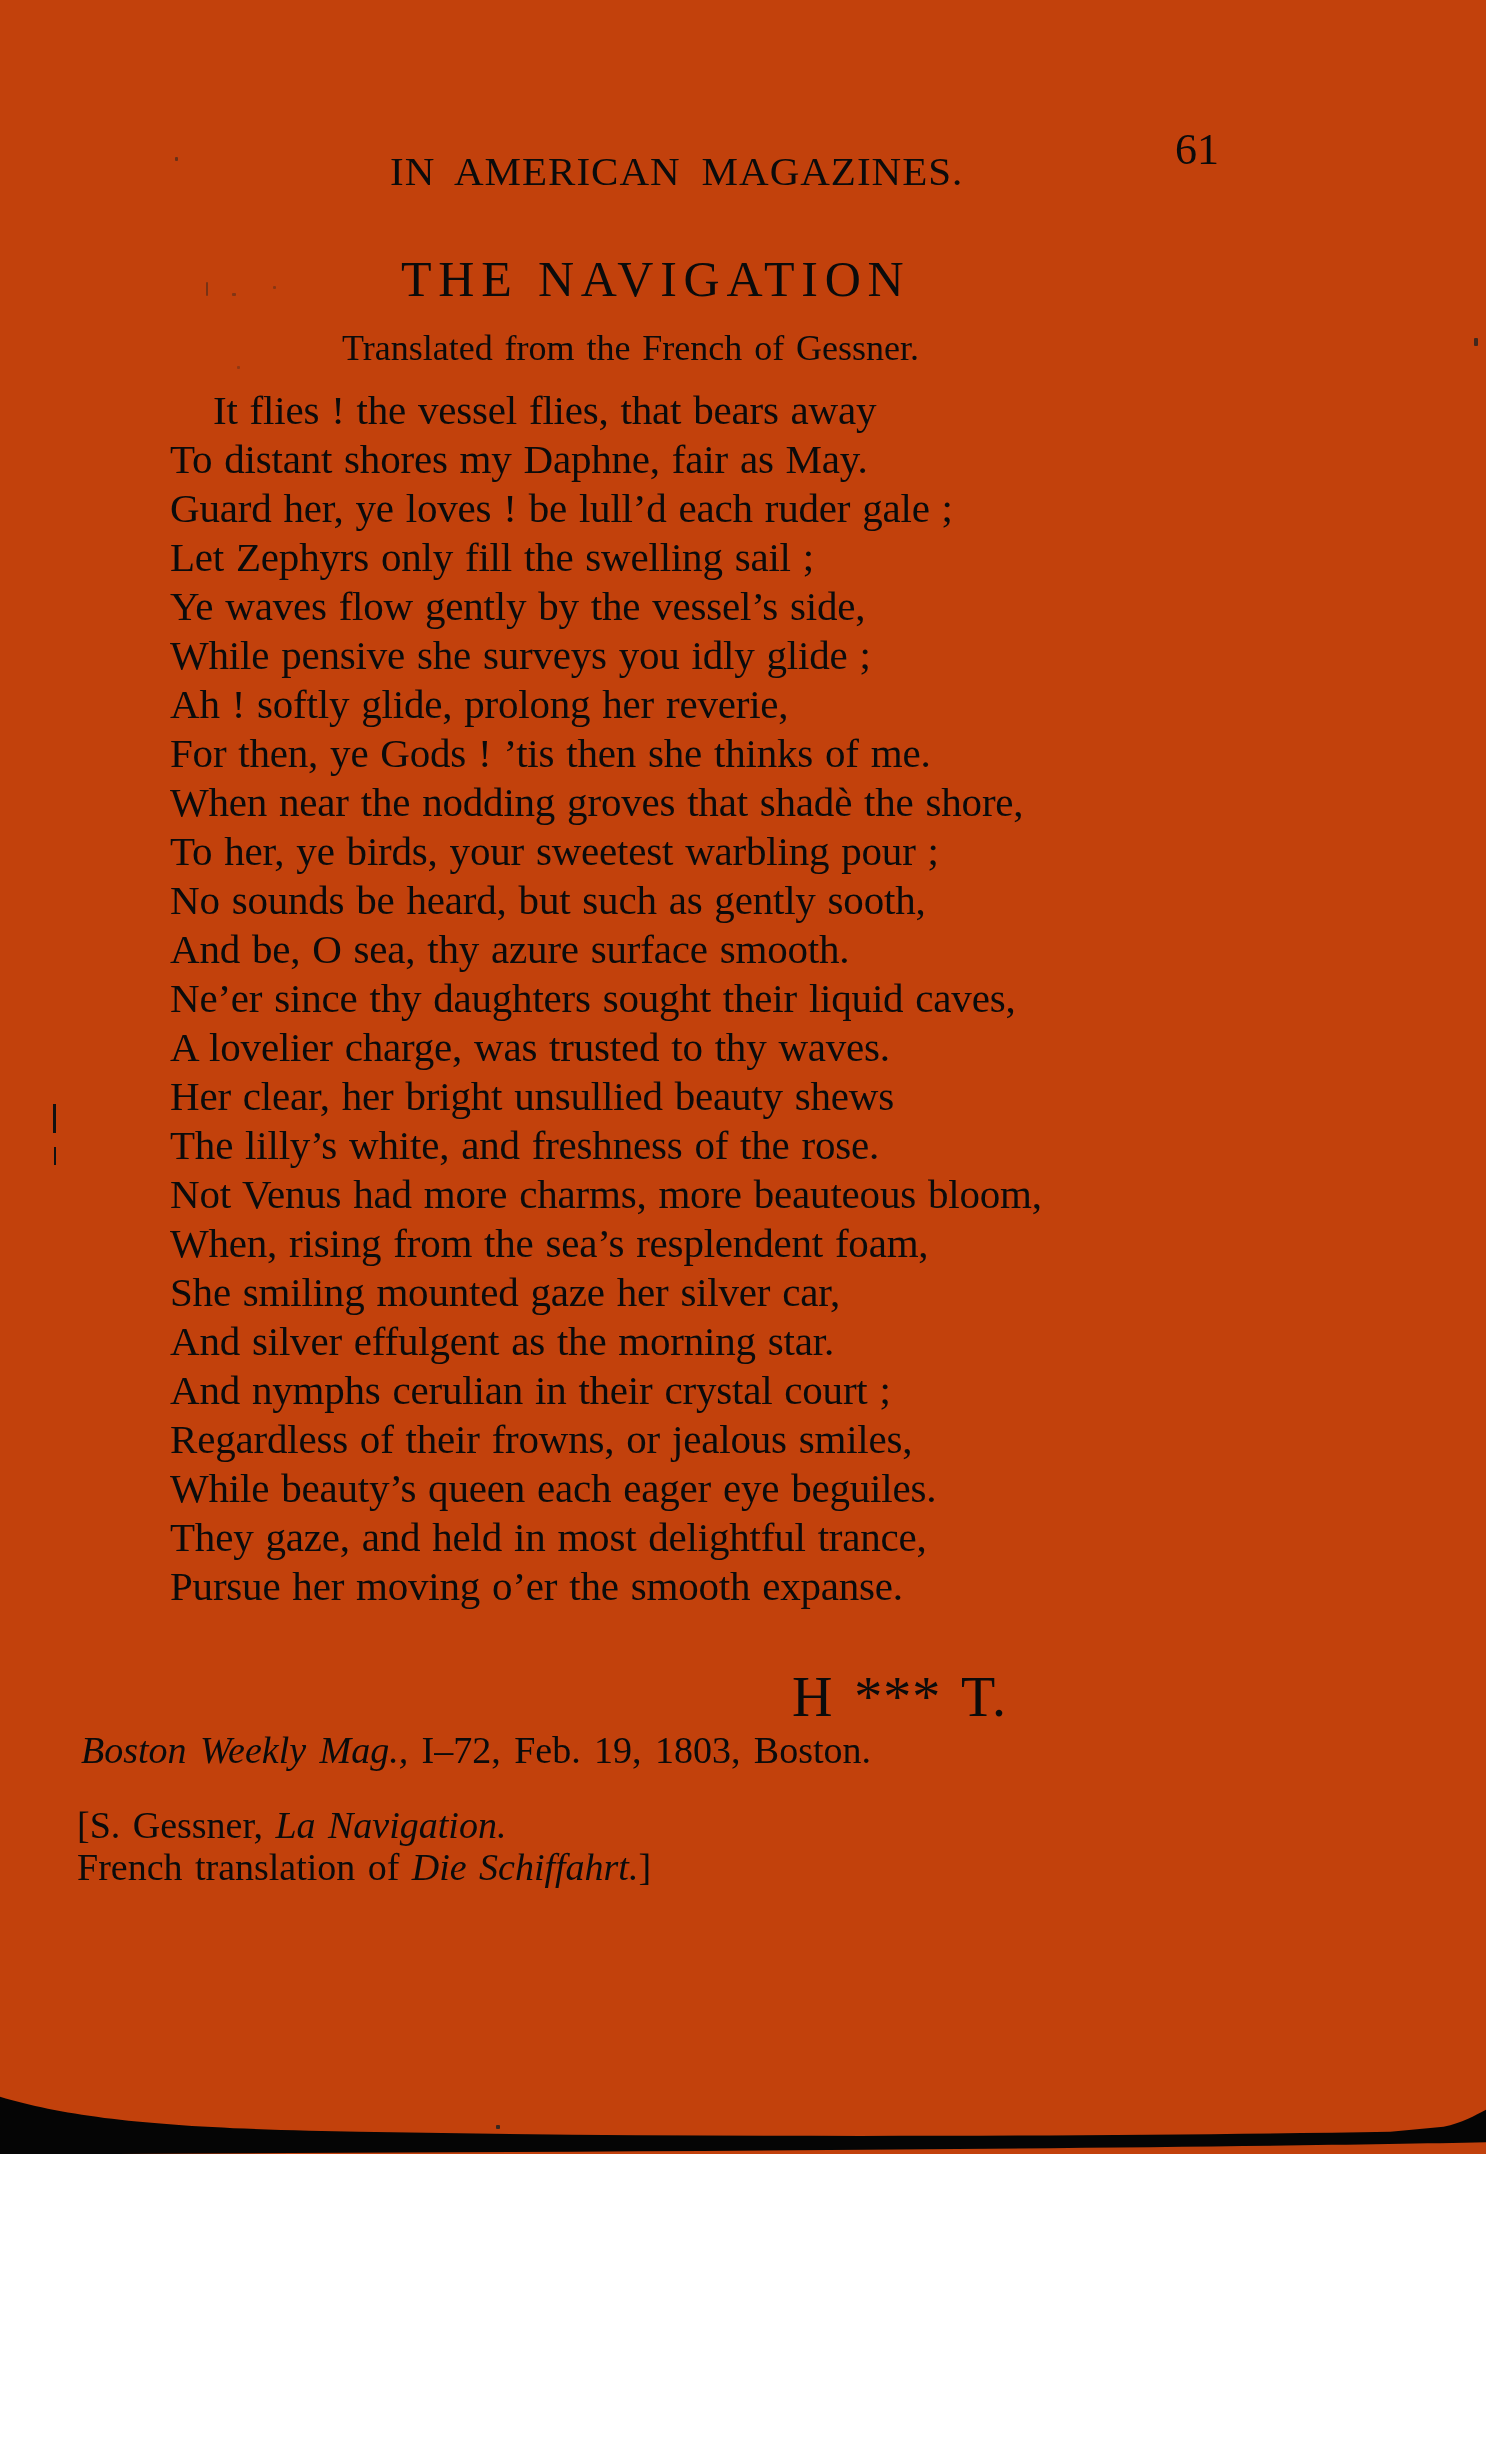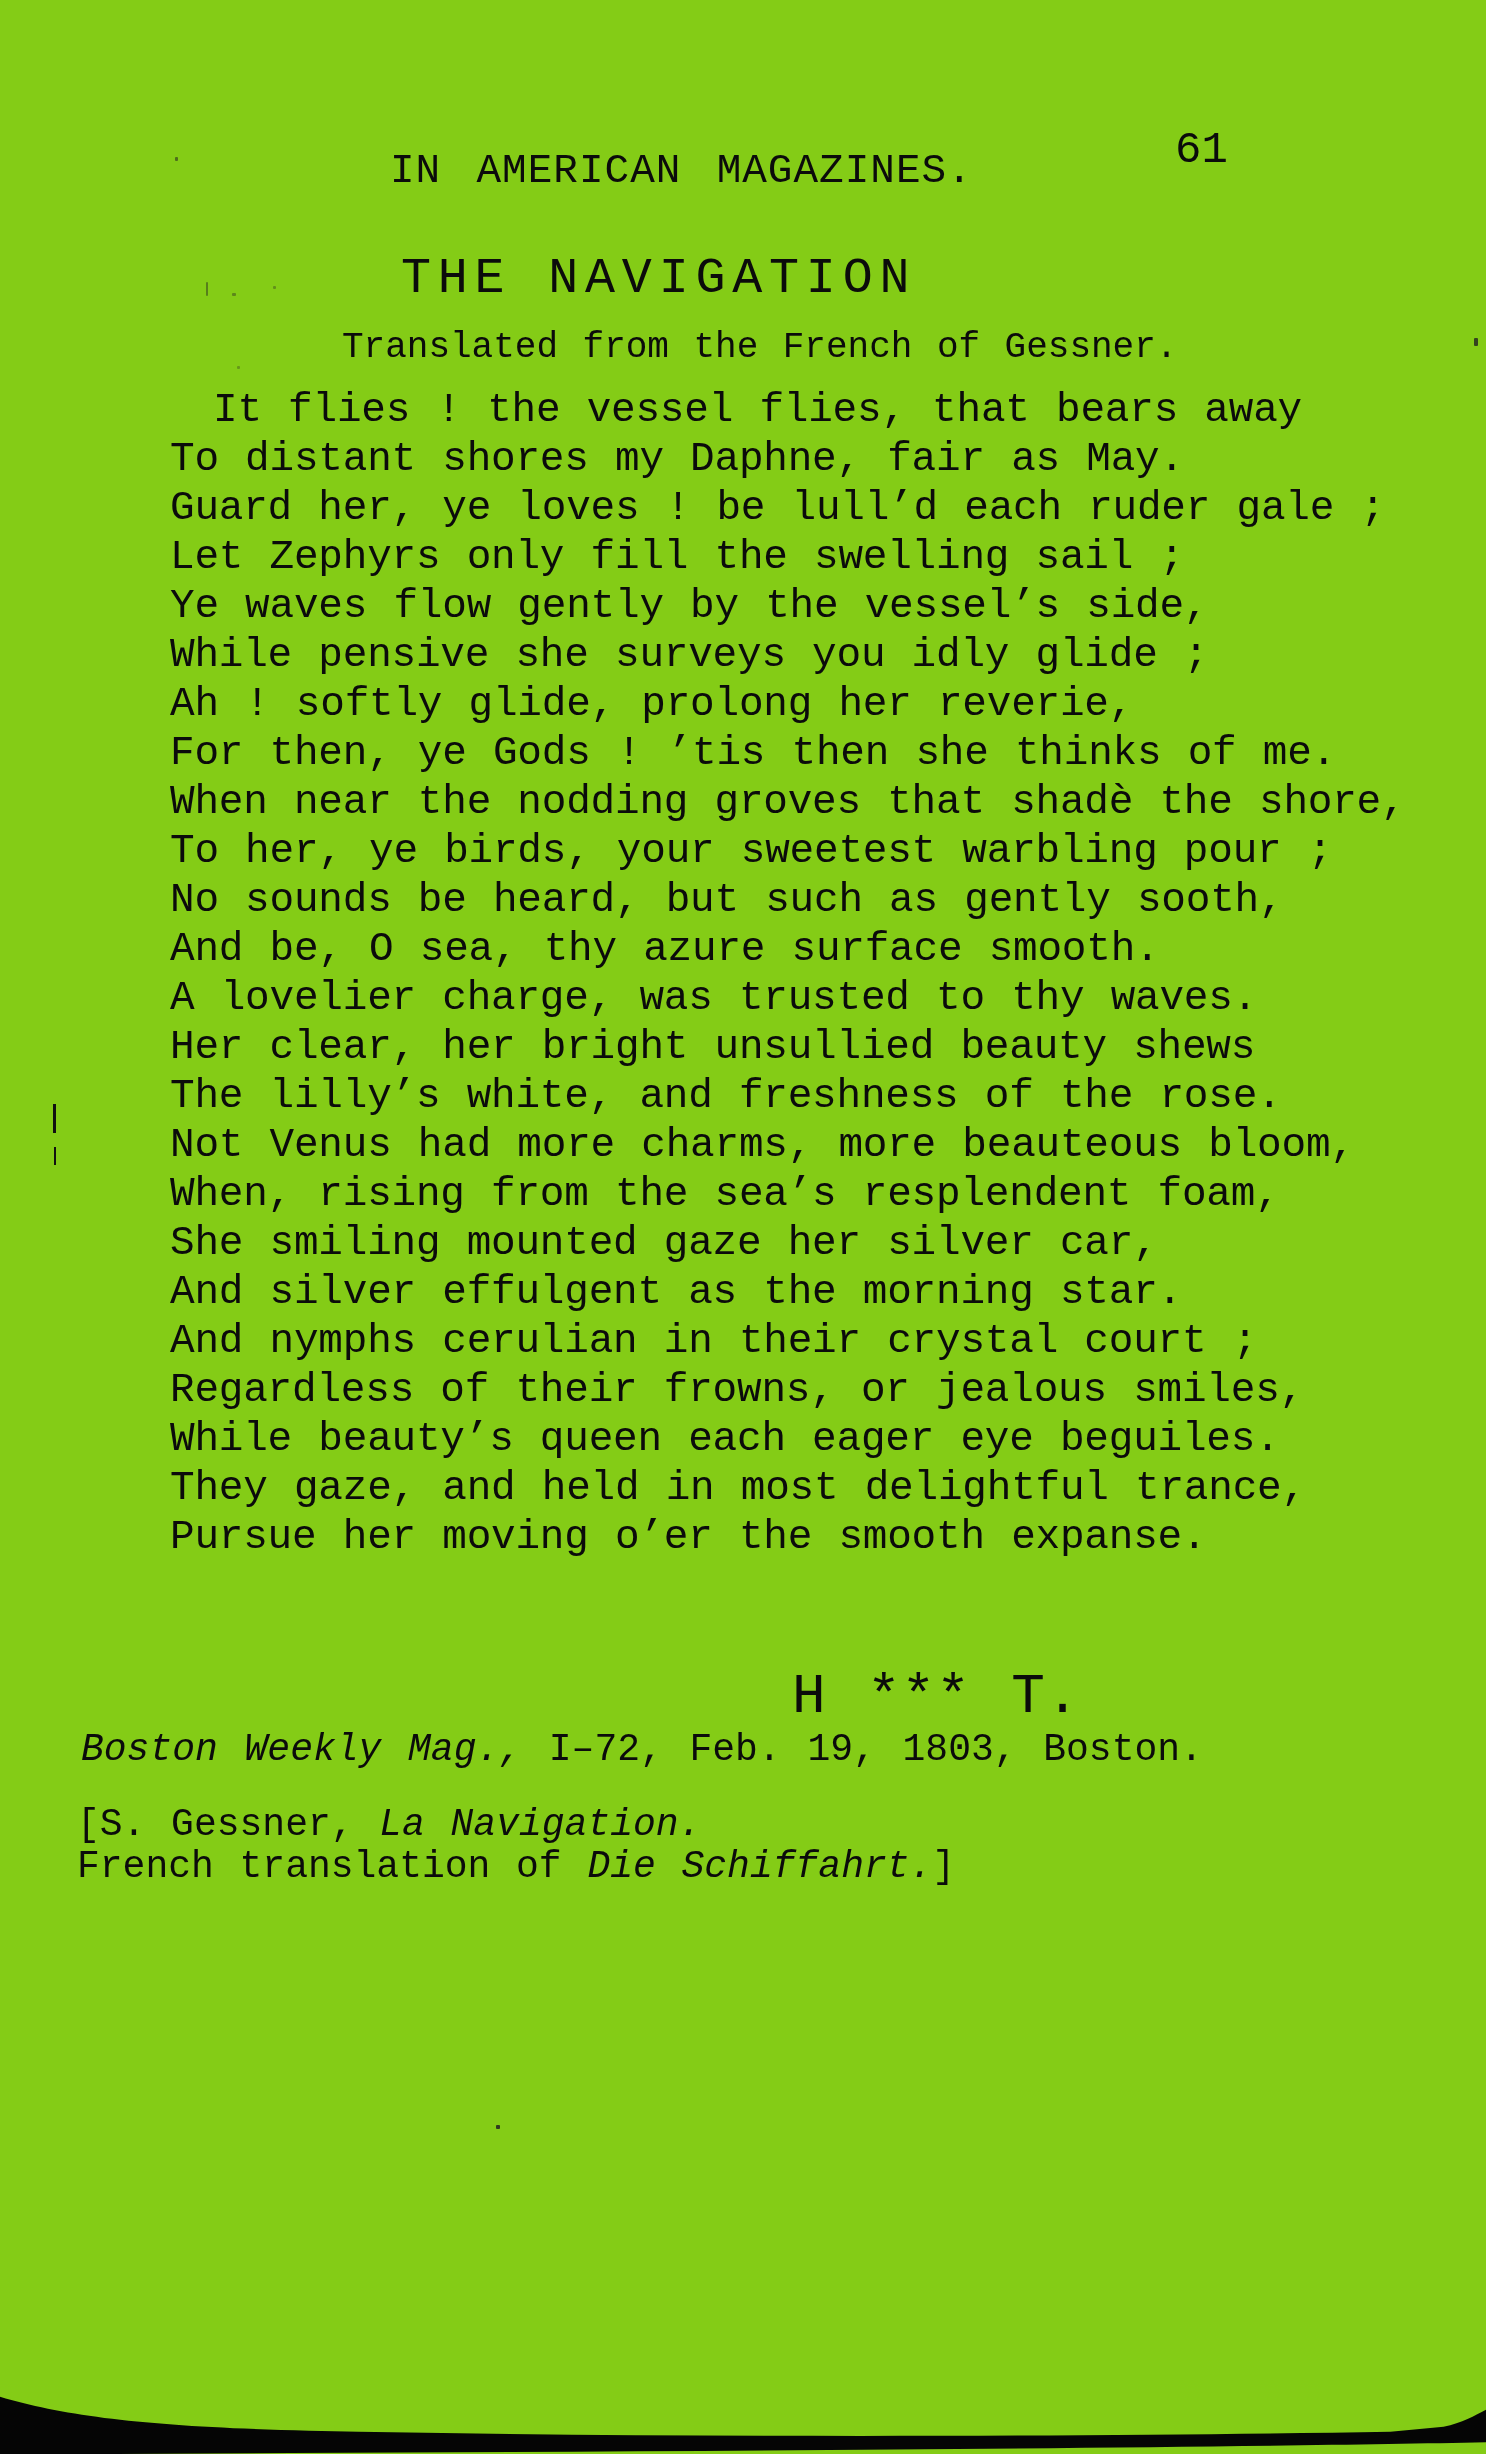--- a/index.html
+++ b/index.html
@@ -1,21 +1,21 @@
 <!DOCTYPE html>
 <html><head>
 <meta charset="utf-8">
 <style>
   html,body{margin:0;padding:0;background:#ffffff;}
   .page{
     position:relative;
-    width:1487px;height:2454px;
-    background:#84cc16;
+    width:1487px;height:2154px;
+    background:#c2410c;
     color:#0b0b0b;
-    font-family:Liberation Mono, monospace;
+    font-family:Liberation Serif, serif;
     overflow:hidden;
   }
   .abs{position:absolute;white-space:nowrap;}
   .running-header{
     top:151px;left:390px;
     font-size:41px;line-height:1;
     letter-spacing:1px;word-spacing:9.7px;
   }
   .page-number{
     top:128px;left:1175px;
@@ -90,20 +90,21 @@
       <div class="poem-line">Guard her, ye loves ! be lull’d each ruder gale ;</div>
       <div class="poem-line">Let Zephyrs only fill the swelling sail ;</div>
       <div class="poem-line">Ye waves flow gently by the vessel’s side,</div>
       <div class="poem-line">While pensive she surveys you idly glide ;</div>
       <div class="poem-line">Ah ! softly glide, prolong her reverie,</div>
       <div class="poem-line">For then, ye Gods ! ’tis then she thinks of me.</div>
       <div class="poem-line">When near the nodding groves that shadè the shore,</div>
       <div class="poem-line">To her, ye birds, your sweetest warbling pour ;</div>
       <div class="poem-line">No sounds be heard, but such as gently sooth,</div>
       <div class="poem-line">And be, O sea, thy azure surface smooth.</div>
+      <div class="poem-line">Ne’er since thy daughters sought their liquid caves,</div>
       <div class="poem-line">A lovelier charge, was trusted to thy waves.</div>
       <div class="poem-line">Her clear, her bright unsullied beauty shews</div>
       <div class="poem-line">The lilly’s white, and freshness of the rose.</div>
       <div class="poem-line">Not Venus had more charms, more beauteous bloom,</div>
       <div class="poem-line">When, rising from the sea’s resplendent foam,</div>
       <div class="poem-line">She smiling mounted gaze her silver car,</div>
       <div class="poem-line">And silver effulgent as the morning star.</div>
       <div class="poem-line">And nymphs cerulian in their crystal court ;</div>
       <div class="poem-line">Regardless of their frowns, or jealous smiles,</div>
       <div class="poem-line">While beauty’s queen each eager eye beguiles.</div>

